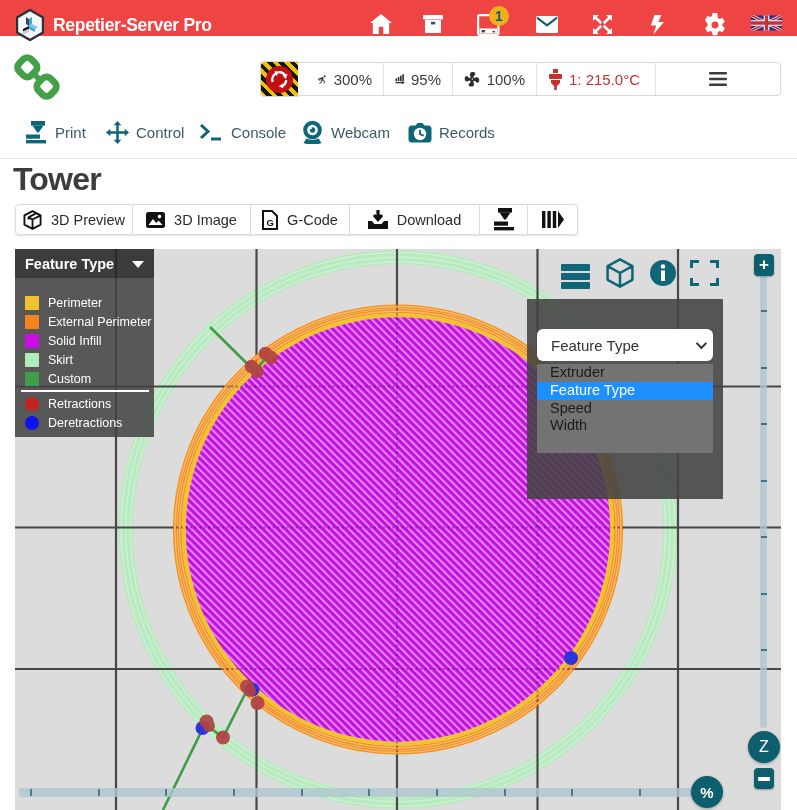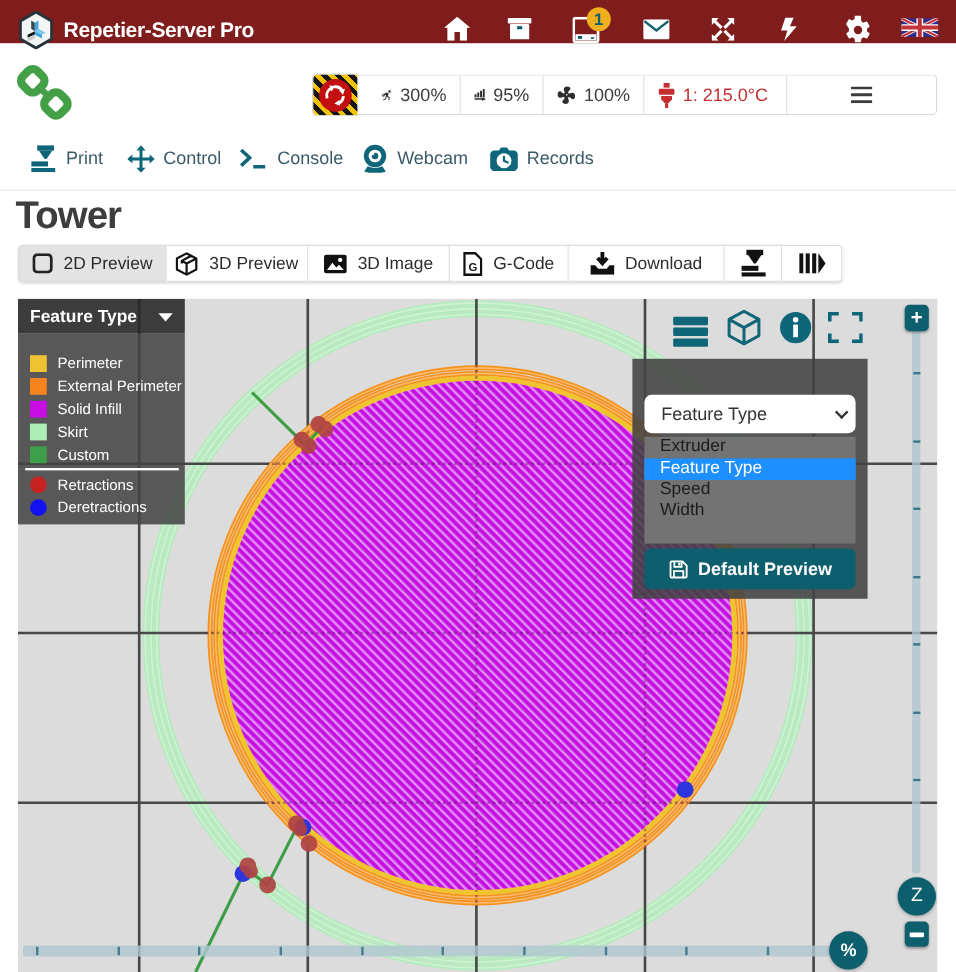--- a/index.html
+++ b/index.html
@@ -1,21 +1,21 @@
 <!DOCTYPE html>
 <html><head>
 <meta charset="utf-8">
 <style>
 * { margin:0; padding:0; box-sizing:border-box; }
 html,body { width:797px; height:810px; background:#fff; overflow:hidden;
   font-family:"Liberation Sans", sans-serif; }
 #app { position:relative; width:797px; height:810px; overflow:hidden; }
 
 
-#hdr { position:absolute; left:0; top:0; width:797px; height:36px; background:#7f1d1d; }
+#hdr { position:absolute; left:0; top:0; width:797px; height:36px; background:#ef4444; }
 #hdr .title { position:absolute; left:53px; top:14.5px; color:#fff; font-size:17.5px; font-weight:700; letter-spacing:-0.3px; }
 .hico { position:absolute; top:14px; }
 
 
 #prow { position:absolute; left:0; top:49px; width:797px; height:56px; background:#fff; }
 #pname { position:absolute; left:77px; top:9px; font-size:34px; font-weight:700; color:#404040; }
 #hazard { position:absolute; left:261px; top:13px; width:37px; height:34px;
   border-radius:4px 0 0 4px; overflow:hidden;
   background:repeating-linear-gradient(45deg,#f2c200 0 4px,#141414 4px 8px); }
 #pill { position:absolute; left:298px; top:13px; width:483px; height:34px; background:#fff;
@@ -269,26 +269,20 @@
             <path d="M7.2 4.5 L9.4 1 H14.6 L16.8 4.5 Z"></path>
             <rect x="0.5" y="3.5" width="23" height="17" rx="3.5"></rect>
             <circle cx="12" cy="12" r="6.2" fill="#fff"></circle>
             <path d="M12 8.8 V12 L15 13.4" stroke="#0f6678" stroke-width="1.9" fill="none" stroke-linecap="round"></path>
           </g>
         </svg>
       Records
     </div>
   </div>
   <div id="bgrp">
-    <div class="btn sel" style="width:124px;">
-      <svg width="17" height="17" viewBox="0 0 17 17">
-          <rect x="1.2" y="1.2" width="14.6" height="14.6" rx="3" fill="none" stroke="#222" stroke-width="2.4"></rect>
-        </svg>
-      2D Preview
-    </div>
     <div class="btn" style="width:118px;">
       <svg width="19" height="20" viewBox="0 0 24 26">
           <path fill="none" stroke="#111" stroke-width="2.4" stroke-linejoin="round" d="M12 1.5 L22.5 7 V19 L12 24.5 L1.5 19 V7 Z M12 1.5 L17 4 L6.8 9.6 L12 12.4 L22.5 7 M12 12.4 V24.5 M6.8 9.6 V12.5"></path>
         </svg>
       3D Preview
     </div>
     <div class="btn" style="width:118px;">
       <svg width="19" height="16" viewBox="0 0 19 16">
           <rect x="0" y="0" width="19" height="16" rx="2.5" fill="#111"></rect>
           <circle cx="13.5" cy="4.6" r="1.8" fill="#fff"></circle>
@@ -437,31 +431,20 @@
       </svg>
     <div id="panel">
       <div class="lbl">Color Scheme</div>
       <div id="sel">Feature Type<div class="chev"></div></div>
       <div id="list">
         <div>Extruder</div>
         <div class="hl">Feature Type</div>
         <div>Speed</div>
         <div>Width</div>
       </div>
-      <div id="dfltbtn">
-        <svg width="17" height="17" viewBox="0 0 24 24">
-            <g fill="none" stroke="#fff" stroke-width="2.2">
-              <path d="M4 2.5 H16.5 L21.5 7.5 V20 Q21.5 21.5 20 21.5 H4 Q2.5 21.5 2.5 20 V4 Q2.5 2.5 4 2.5 Z"></path>
-              <path d="M7 2.5 V9 H15.5 V2.5"></path>
-              <rect x="11.5" y="4" width="2.5" height="3.5" fill="#fff" stroke="none"></rect>
-              <path d="M6.5 21 V14 H17.5 V21"></path>
-            </g>
-          </svg>
-        Default Preview
-      </div>
     </div>
     <div id="plusbtn">+</div>
     <div id="vtrack">
       <div class="vtick" style="top:40px;"></div>
       <div class="vtick" style="top:96.5px;"></div>
       <div class="vtick" style="top:153px;"></div>
       <div class="vtick" style="top:209.5px;"></div>
       <div class="vtick" style="top:266px;"></div>
       <div class="vtick" style="top:322.5px;"></div>
       <div class="vtick" style="top:379px;"></div>

